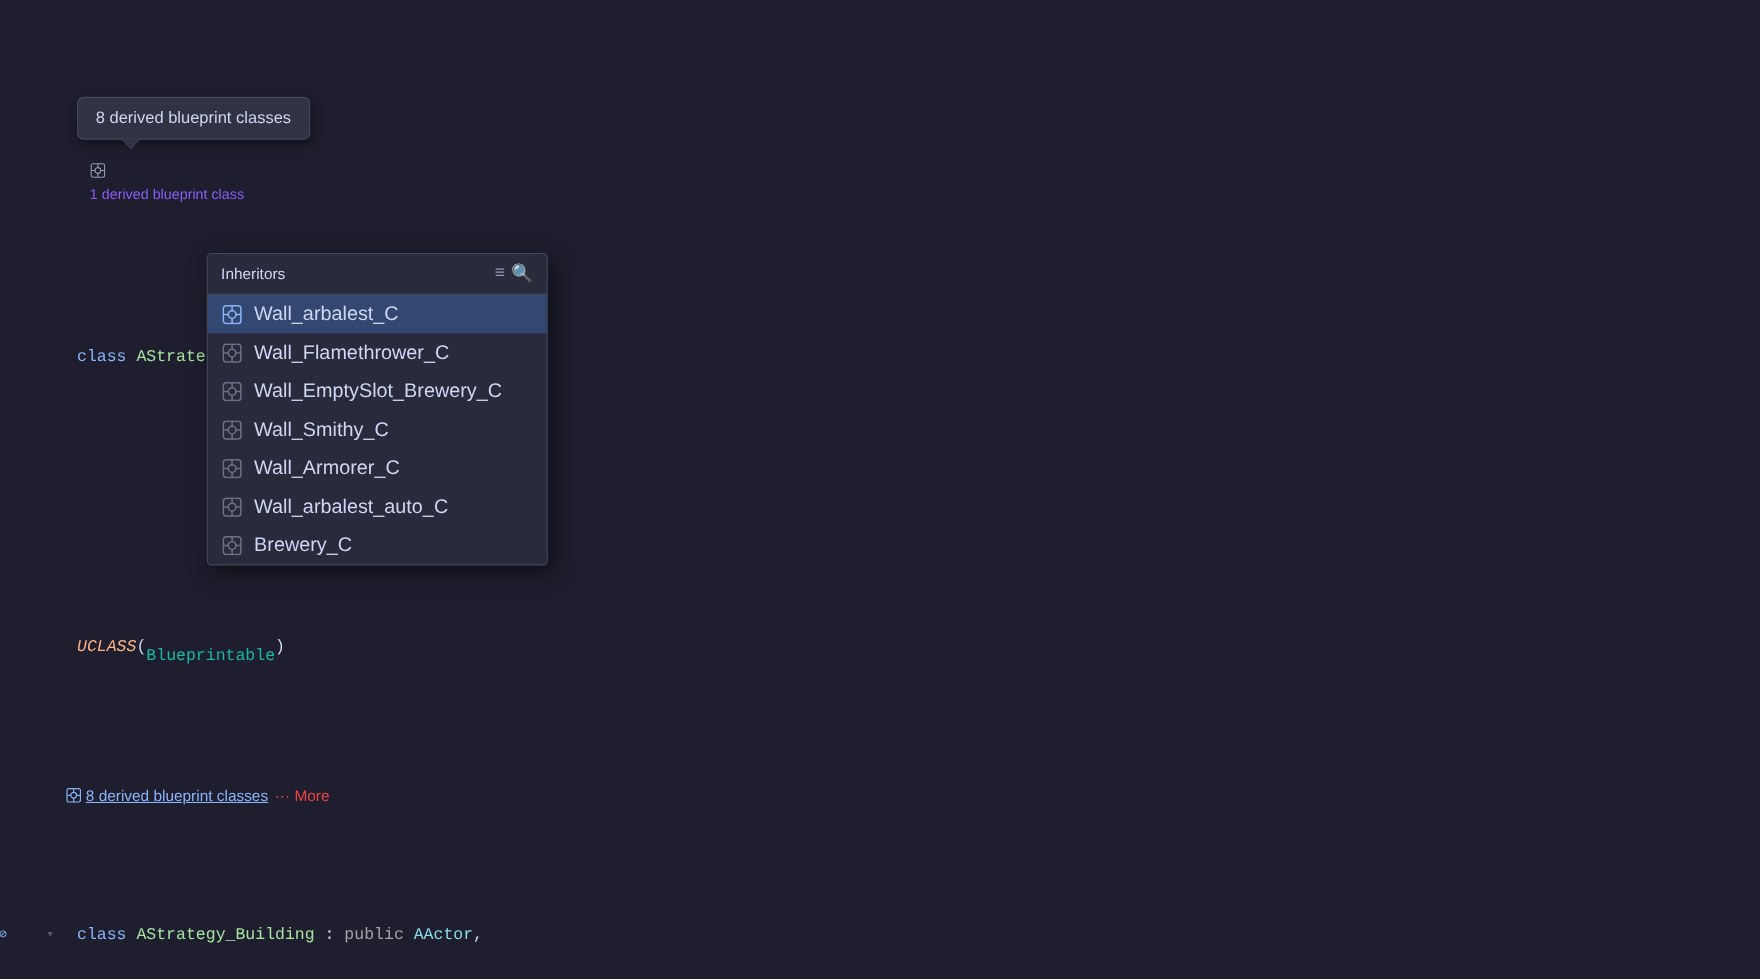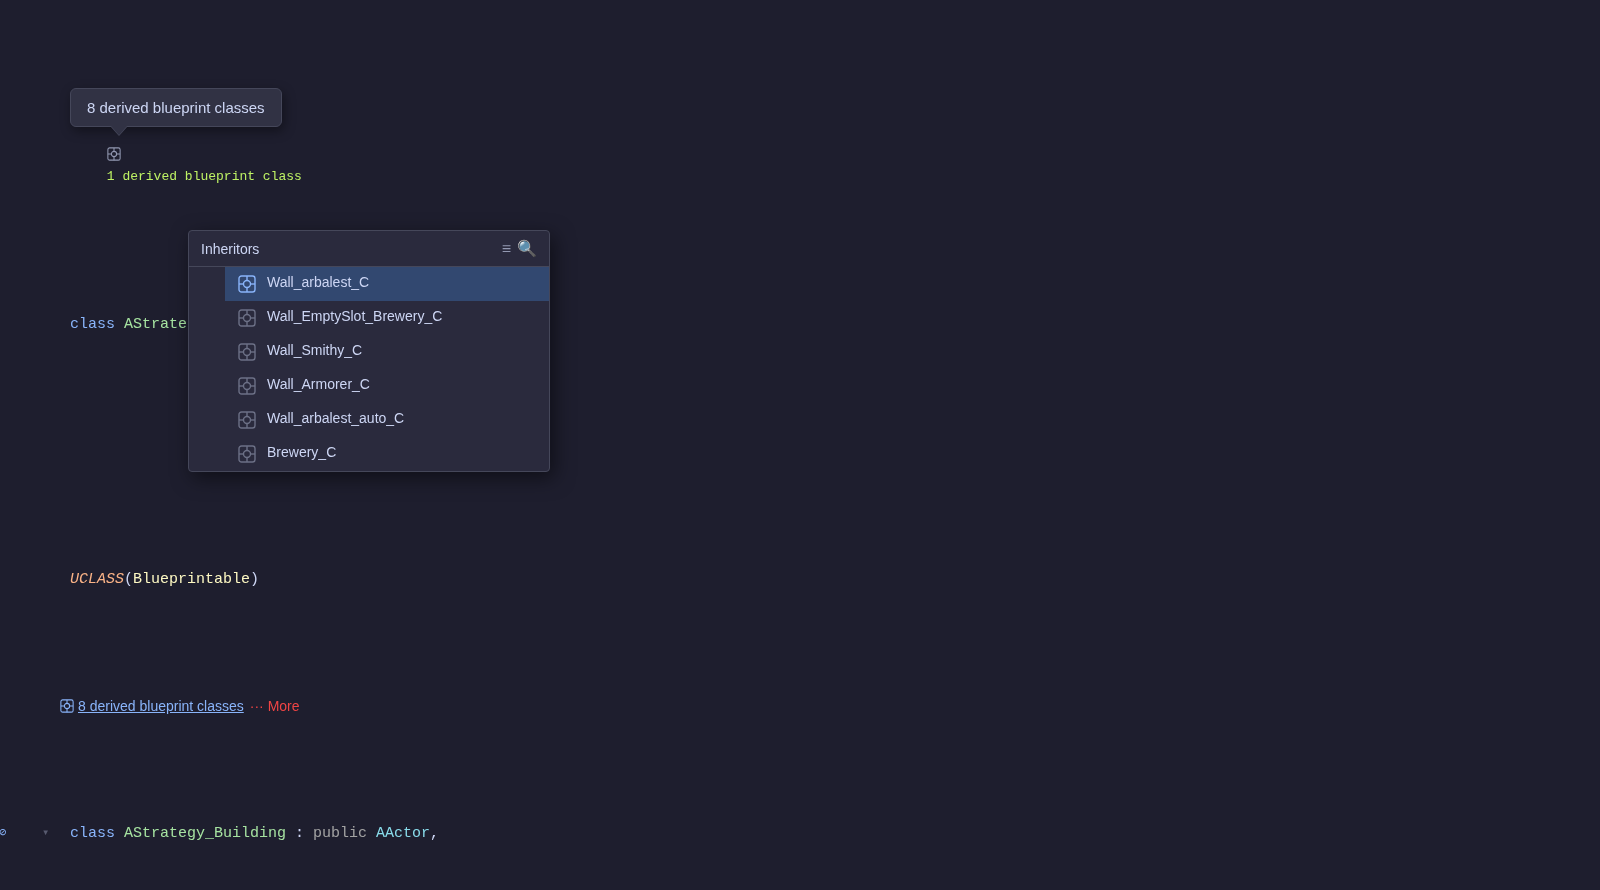--- a/index.html
+++ b/index.html
@@ -72,21 +72,21 @@
     }
 
     
     .dropdown {
       position: absolute;
       top: 230px;
       left: 188px;
       background: #2a2a3d;
       border: 1px solid #45475a;
       border-radius: 4px;
-      width: 362px;
+      width: 310px;
       z-index: 20;
       box-shadow: 4px 6px 20px rgba(0,0,0,0.5);
       font-family: sans-serif;
     }
 
     .dropdown-header {
       display: flex;
       align-items: center;
       justify-content: space-between;
       padding: 8px 12px;
@@ -98,26 +98,25 @@
     .dropdown-header-icons {
       display: flex;
       gap: 6px;
       align-items: center;
       color: #9399b2;
       font-size: 16px;
     }
 
     .dropdown-item {
       display: flex;
-      align-items: flex-start;
+      align-items: flex-end;
       padding: 7px 12px;
       cursor: pointer;
-      font-size: 14px;
+      font-size: 18px;
       color: #cdd6f4;
-      margin-left: 36px;
     }
 
     .dropdown-item.selected {
       background: #4a9eff44;
     }
 
     .bp-class-icon {
       width: 20px;
       height: 20px;
       margin-right: 10px;
@@ -143,21 +142,21 @@
       top: -1px;
     }
   </style>
 </head>
 <body>
 
 <div class="editor-area">
 
   
   <div class="line">
-    <span style="color:#bef264; font-size:13px; font-family:Liberation Mono, monospace; margin-left:-10px;">
+    <span style="color:#8b5cf6; font-size:13px; font-family:Liberation Sans, sans-serif; margin-left:-10px;">
       <svg class="inline-bp-icon" viewBox="0 0 16 16" fill="none" xmlns="http://www.w3.org/2000/svg">
         <rect x="1" y="1" width="14" height="14" rx="2" fill="none" stroke="#9399b2" stroke-width="1.2"></rect>
         <circle cx="8" cy="8" r="3" fill="none" stroke="#9399b2" stroke-width="1.2"></circle>
         <line x1="8" y1="1" x2="8" y2="5" stroke="#9399b2" stroke-width="1.2"></line>
         <line x1="8" y1="11" x2="8" y2="15" stroke="#9399b2" stroke-width="1.2"></line>
         <line x1="1" y1="8" x2="5" y2="8" stroke="#9399b2" stroke-width="1.2"></line>
         <line x1="11" y1="8" x2="15" y2="8" stroke="#9399b2" stroke-width="1.2"></line>
       </svg>
       <span>1 derived blueprint class</span>
     </span>
@@ -166,21 +165,21 @@
   
   <div class="line">
     <span class="kw-class">class </span><span class="class-name">AStrategyChar</span><span class="punct">;</span>
   </div>
 
   
   <div class="line">&nbsp;</div>
 
   
   <div class="line">
-    <span style="color:#fab387;font-style:italic;">UCLASS</span><span class="punct">(</span><span style="color:#fef9c3;">Blueprintable</span><span class="punct">)</span>
+    <span style="color:#fab387;font-style:italic;">UCLASS</span><span class="punct">(</span><span style="color:#14b8a6;margin-top:17px;">Blueprintable</span><span class="punct">)</span>
   </div>
 
   
   <div class="line" style="font-family:sans-serif; font-size:14px; margin-left:-10px;">
     <svg class="inline-bp-icon" viewBox="0 0 16 16" fill="none" xmlns="http://www.w3.org/2000/svg">
       <rect x="1" y="1" width="14" height="14" rx="2" fill="none" stroke="#89b4fa" stroke-width="1.2"></rect>
       <circle cx="8" cy="8" r="3" fill="none" stroke="#89b4fa" stroke-width="1.2"></circle>
       <line x1="8" y1="1" x2="8" y2="5" stroke="#89b4fa" stroke-width="1.2"></line>
       <line x1="8" y1="11" x2="8" y2="15" stroke="#89b4fa" stroke-width="1.2"></line>
       <line x1="1" y1="8" x2="5" y2="8" stroke="#89b4fa" stroke-width="1.2"></line>
@@ -263,20 +262,33 @@
         <circle cx="9" cy="9" r="3.5" fill="none" stroke="#89b4fa" stroke-width="1.4"></circle>
         <line x1="9" y1="1" x2="9" y2="5.5" stroke="#89b4fa" stroke-width="1.4"></line>
         <line x1="9" y1="12.5" x2="9" y2="17" stroke="#89b4fa" stroke-width="1.4"></line>
         <line x1="1" y1="9" x2="5.5" y2="9" stroke="#89b4fa" stroke-width="1.4"></line>
         <line x1="12.5" y1="9" x2="17" y2="9" stroke="#89b4fa" stroke-width="1.4"></line>
       </svg>
     </span>
     <span>Wall_arbalest_C</span>
   </div>
 
+  <div class="dropdown-item">
+    <span class="bp-class-icon">
+      <svg viewBox="0 0 18 18" fill="none" xmlns="http://www.w3.org/2000/svg">
+        <rect x="1" y="1" width="16" height="16" rx="2.5" fill="none" stroke="#6c7086" stroke-width="1.4"></rect>
+        <circle cx="9" cy="9" r="3.5" fill="none" stroke="#6c7086" stroke-width="1.4"></circle>
+        <line x1="9" y1="1" x2="9" y2="5.5" stroke="#6c7086" stroke-width="1.4"></line>
+        <line x1="9" y1="12.5" x2="9" y2="17" stroke="#6c7086" stroke-width="1.4"></line>
+        <line x1="1" y1="9" x2="5.5" y2="9" stroke="#6c7086" stroke-width="1.4"></line>
+        <line x1="12.5" y1="9" x2="17" y2="9" stroke="#6c7086" stroke-width="1.4"></line>
+      </svg>
+    </span>
+    <span>Wall_Flamethrower_C</span>
+  </div>
 
   <div class="dropdown-item">
     <span class="bp-class-icon">
       <svg viewBox="0 0 18 18" fill="none" xmlns="http://www.w3.org/2000/svg">
         <rect x="1" y="1" width="16" height="16" rx="2.5" fill="none" stroke="#6c7086" stroke-width="1.4"></rect>
         <circle cx="9" cy="9" r="3.5" fill="none" stroke="#6c7086" stroke-width="1.4"></circle>
         <line x1="9" y1="1" x2="9" y2="5.5" stroke="#6c7086" stroke-width="1.4"></line>
         <line x1="9" y1="12.5" x2="9" y2="17" stroke="#6c7086" stroke-width="1.4"></line>
         <line x1="1" y1="9" x2="5.5" y2="9" stroke="#6c7086" stroke-width="1.4"></line>
         <line x1="12.5" y1="9" x2="17" y2="9" stroke="#6c7086" stroke-width="1.4"></line>

